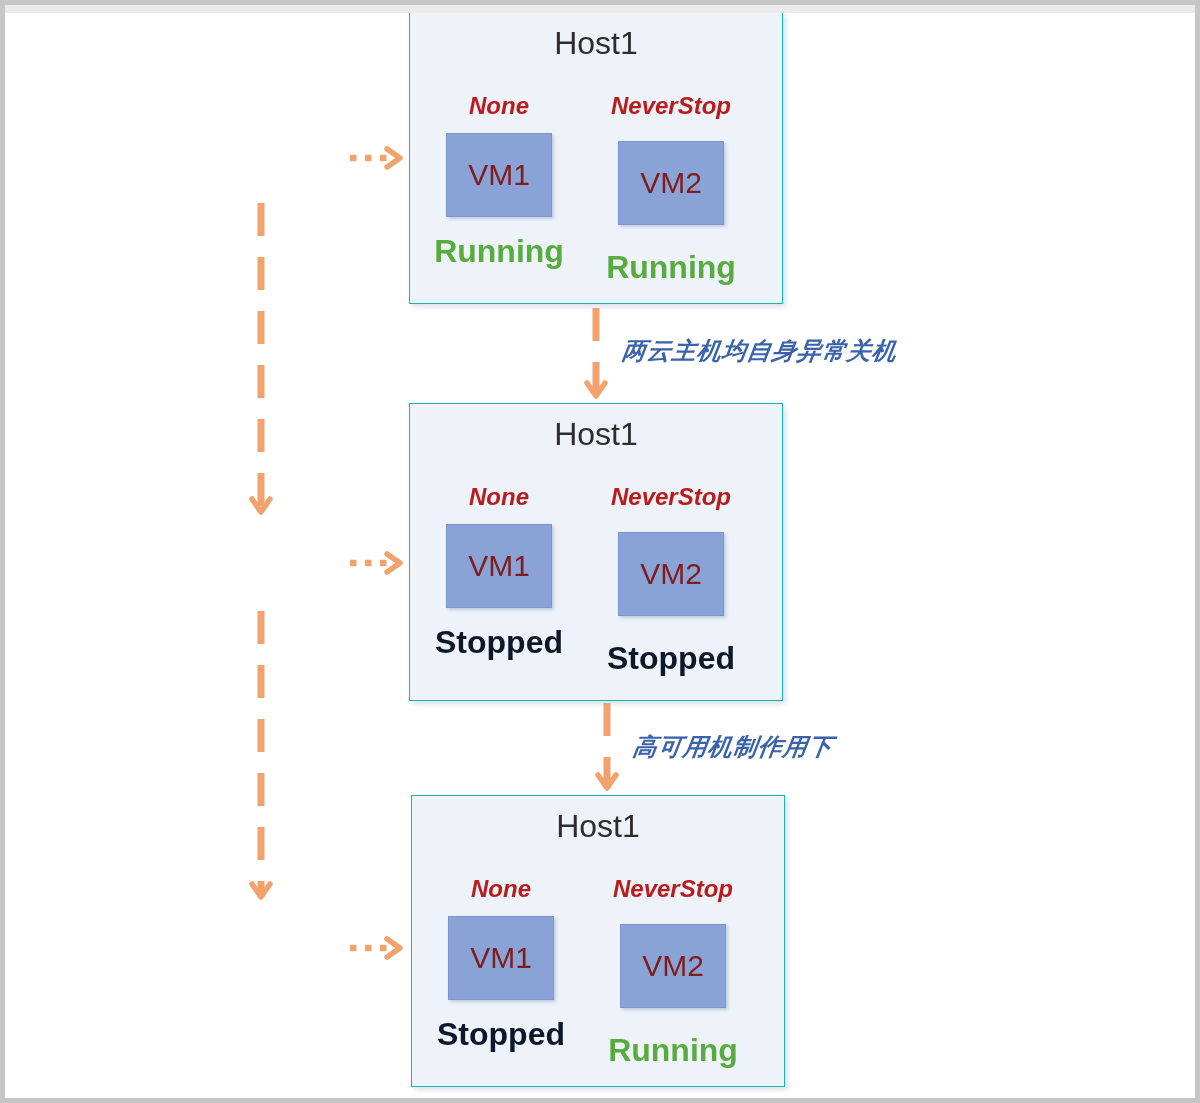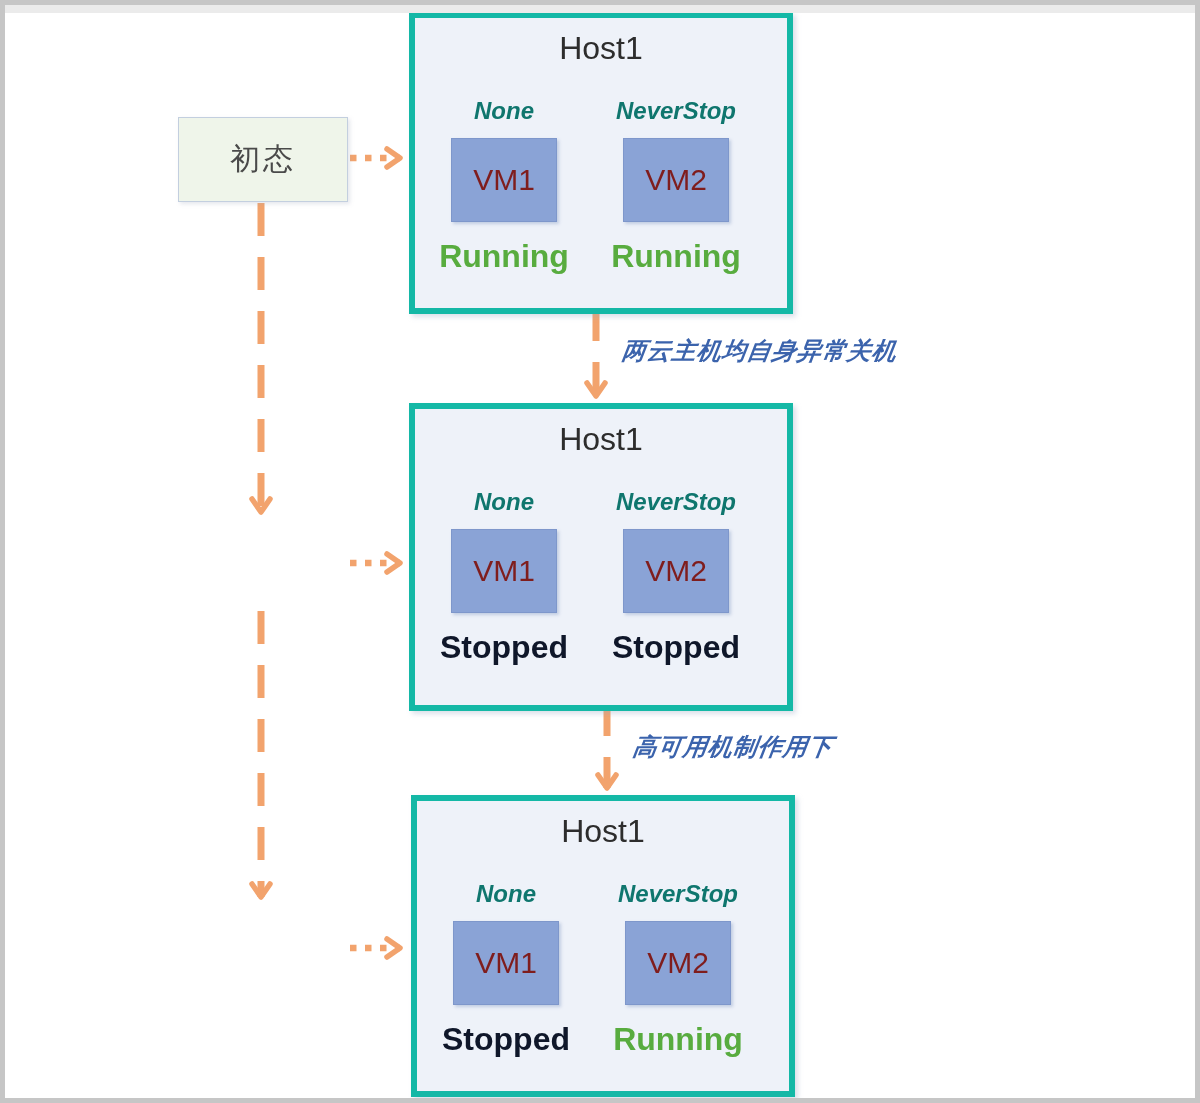--- a/index.html
+++ b/index.html
@@ -15,32 +15,32 @@
   .state-box{
     position:absolute;z-index:2;border:1px solid #c3cfdf;
     display:flex;align-items:center;justify-content:center;
     font-size:30px;color:#4a4a4a;letter-spacing:3px;
     box-shadow:2px 2px 4px rgba(160,170,190,.28);
   }
   .c-state-green{background:#EFF5EA;}
   .c-state-pink{background:#E3A6A8;}
 
   .host{
-    position:absolute;z-index:2;background:#EEF2F9;border:6px solid #14b8a6;
+    position:absolute;z-index:2;background:#EEF2F9;border:1px solid #14b8a6;
     box-shadow:3px 3px 5px rgba(150,165,195,.35);
   }
   .host-title{
     position:absolute;top:12px;left:0;width:100%;text-align:center;
     font-size:32px;color:#2d2d2d;
   }
   .vm-col{position:absolute;top:76px;width:106px;display:flex;flex-direction:column;align-items:center;}
   .vm-col.col1{left:36px;}
-  .vm-col.col2{left:208px;}
+  .vm-col.col2{left:208px;gap:8px;}
   .policy{
-    font-size:24px;font-weight:bold;font-style:italic;color:#0f766e;
+    font-size:24px;font-weight:bold;font-style:italic;color:#b91c1c;
     white-space:nowrap;height:34px;line-height:34px;
   }
   .vm-box{
     margin-top:10px;width:106px;height:84px;background:#8AA3D6;
     display:flex;align-items:center;justify-content:center;
     font-size:30px;color:#7f1d1d;
     box-shadow:inset 0 0 0 1px rgba(90,115,170,.25),2px 2px 3px rgba(140,160,200,.45);
   }
   .status{margin-top:16px;font-size:32px;font-weight:bold;white-space:nowrap;}
   .c-green{color:#58AC3F;}
@@ -80,23 +80,20 @@
     <line x1="350" y1="563" x2="400" y2="563" stroke="#F2A36D" stroke-width="6.5" stroke-dasharray="6.5 8.5" marker-end="url(#chev)"></line>
     <line x1="350" y1="948" x2="400" y2="948" stroke="#F2A36D" stroke-width="6.5" stroke-dasharray="6.5 8.5" marker-end="url(#chev)"></line>
 
     <line x1="261" y1="203" x2="261" y2="512" stroke="#F2A36D" stroke-width="7" stroke-dasharray="33 21" marker-end="url(#chev)"></line>
     <line x1="261" y1="611" x2="261" y2="897" stroke="#F2A36D" stroke-width="7" stroke-dasharray="33 21" marker-end="url(#chev)"></line>
 
     <line x1="596" y1="308" x2="596" y2="396" stroke="#F2A36D" stroke-width="7" stroke-dasharray="33 21" marker-end="url(#chev)"></line>
     <line x1="607" y1="703" x2="607" y2="788" stroke="#F2A36D" stroke-width="7" stroke-dasharray="33 21" marker-end="url(#chev)"></line>
   </svg>
 
-  <div id="state-0" class="state-box c-state-green">
-    <span>初态</span>
-  </div>
 
   <div id="host-0" class="host">
     <div class="host-title">Host1</div>
     <div class="vm-col col1">
       <div class="policy">None</div>
       <div class="vm-box">
         <span>VM1</span>
       </div>
       <div class="status c-green">Running</div>
     </div>

